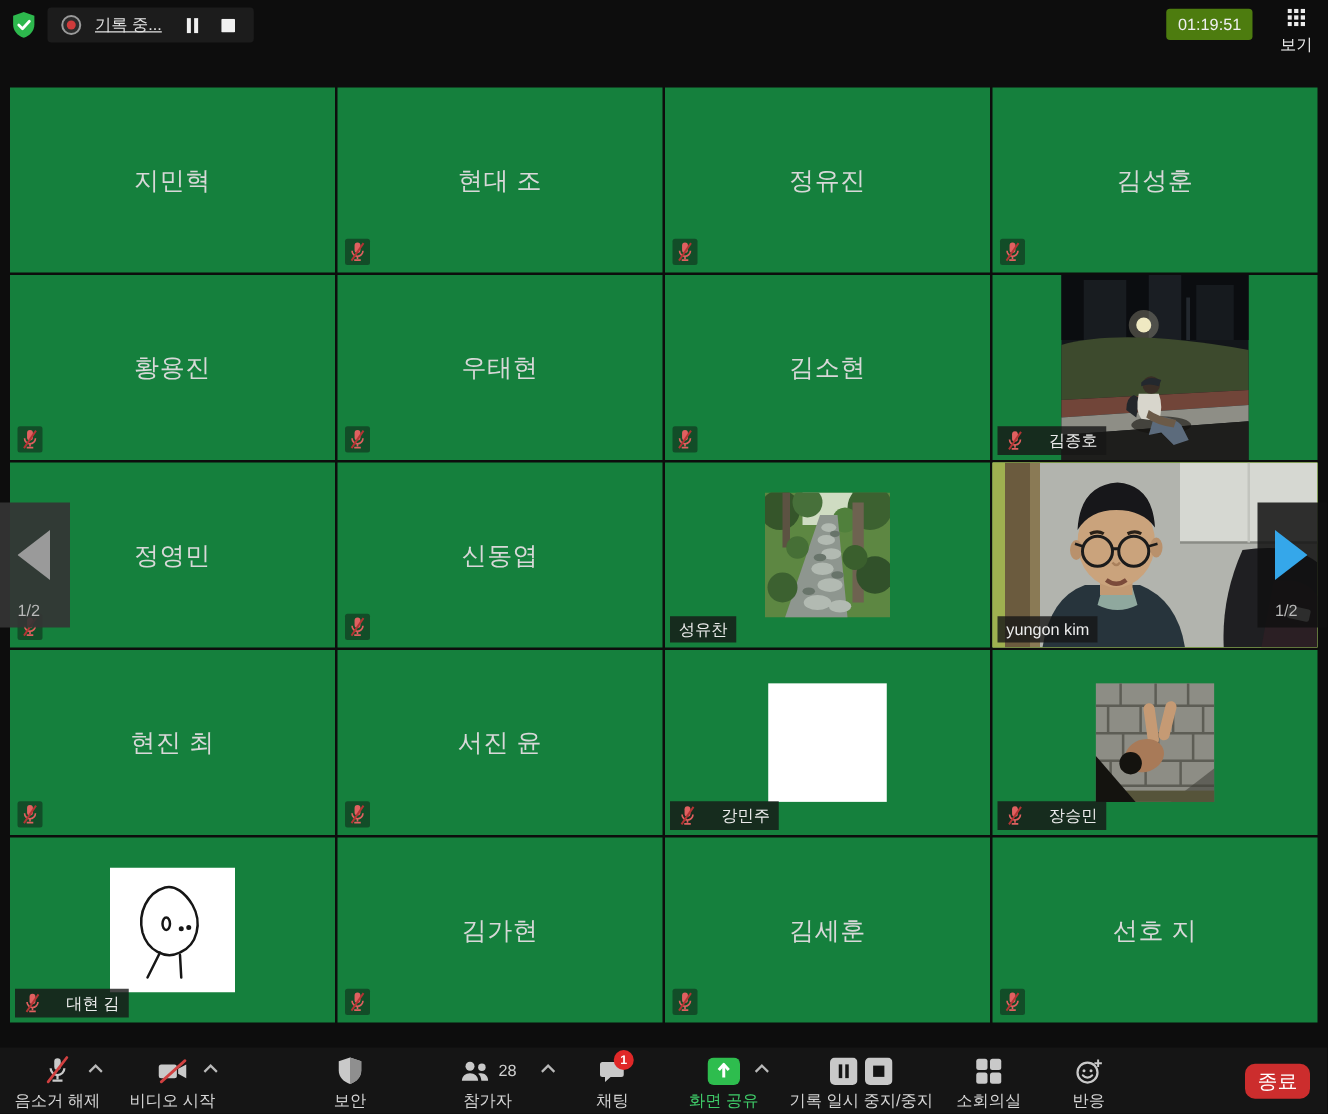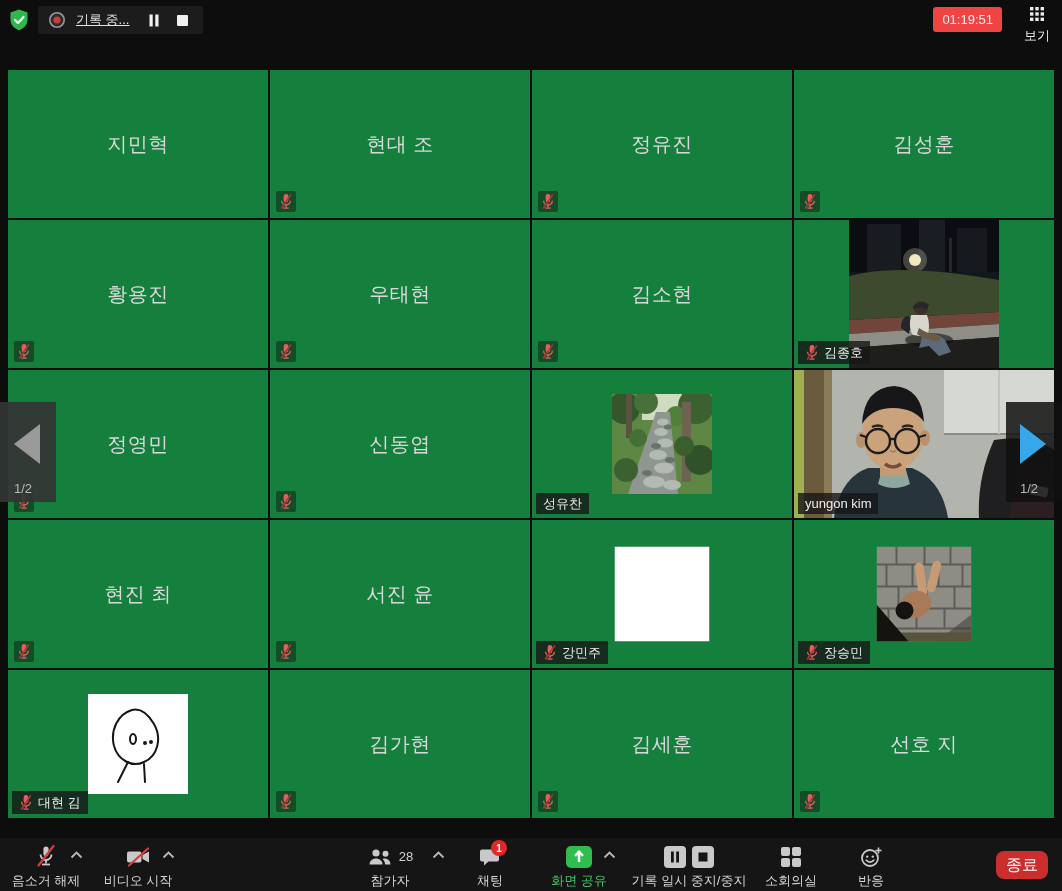--- a/index.html
+++ b/index.html
@@ -8,37 +8,37 @@
   #app{position:relative;width:1062px;height:891px;background:#0d0d0d;}
 
   
   .topbar{position:absolute;top:0;left:0;right:0;height:40px;}
   .sec-shield{position:absolute;left:6px;top:7px;width:26px;height:26px;display:flex;
     align-items:center;justify-content:center;cursor:pointer;}
   .rec-pill{position:absolute;left:38px;top:6px;height:28px;background:#1c1c1c;border-radius:3px;
     display:flex;align-items:center;padding:0 12px 0 10px;gap:10px;}
   .rec-label{color:#e3e3e3;font-size:13px;margin-right:6px;white-space:nowrap;text-decoration:underline;}
   .rec-btn{display:flex;align-items:center;justify-content:center;width:18px;height:18px;cursor:pointer;}
-  .timer-pill{position:absolute;right:60px;top:7px;height:25px;background:#ef4444;border-radius:3px;
+  .timer-pill{position:absolute;right:60px;top:7px;height:25px;background:#4d7c0f;border-radius:3px;
     display:flex;align-items:center;padding:0 9px;color:#f0f0f0;font-size:13px;}
   .view-btn{position:absolute;right:8px;top:7px;height:25px;display:flex;align-items:center;gap:6px;
     color:#ececec;font-size:13px;padding:0 4px;cursor:pointer;flex-direction:column;}
 
   
   .grid{position:absolute;top:70px;left:8px;width:1046px;display:grid;
     grid-template-columns:repeat(4,260px);grid-auto-rows:148px;gap:2px;}
   .tile{position:relative;background:#15803d;overflow:hidden;}
   .tile.active{outline:3px solid #ccd84a;outline-offset:-3px;}
   .tile-center{position:absolute;inset:0;display:flex;align-items:center;justify-content:center;
     font-size:20px;color:#d8d8d8;letter-spacing:.5px;}
   .avatar{position:absolute;left:50%;top:50%;transform:translate(-50%,-50%);line-height:0;}
   .fullvid{position:absolute;inset:0;line-height:0;}
   .mutechip{position:absolute;left:6px;bottom:6px;background:rgba(15,15,15,.45);
     padding:2px 3px;border-radius:2px;line-height:0;}
-  .name-pill{position:absolute;left:4px;bottom:4px;display:flex;align-items:center;gap:5px;
+  .name-pill{position:absolute;left:4px;bottom:4px;display:flex;align-items:center;gap:20px;
     background:rgba(22,22,22,.8);padding:3px 7px;font-size:13px;color:#ececec;line-height:15px;}
   .name-pill .pill-mic{line-height:0;}
 
   
   .pg{position:absolute;width:56px;height:100px;top:402px;z-index:6;display:block;}
   .pg-left{left:0;background:rgba(52,52,52,.92);}
   .pg-right{right:0;background:rgba(16,16,16,.85);}
   .pg-arrow{position:absolute;top:22px;left:14px;cursor:pointer;line-height:0;}
   .pg-num{position:absolute;bottom:6px;left:14px;font-size:13px;color:#b9b9b9;}
 
@@ -464,20 +464,31 @@
         </span>
         <span class="tb-caret">
           <svg width="13" height="8" viewBox="0 0 13 8">
               <polyline points="1.5,6.5 6.5,1.5 11.5,6.5" fill="none" stroke="#b9b9b9" stroke-width="1.8"></polyline>
             </svg>
         </span>
       </div>
       <div class="tb-label">비디오 시작</div>
     </div>
 
+    <div class="tb-item" style="left:280px">
+      <div class="tb-top">
+        <span class="ico">
+          <svg width="22" height="24" viewBox="0 0 22 24">
+              <path d="M11 1l9 3v7.2c0 5.3-3.7 9.2-9 11-5.3-1.8-9-5.7-9-11V4l9-3z" fill="#c9c9c9"></path>
+              <path d="M11 1l9 3v7.2c0 5.3-3.7 9.2-9 11V1z" fill="#8f8f8f"></path>
+            </svg>
+        </span>
+      </div>
+      <div class="tb-label">보안</div>
+    </div>
 
     <div class="tb-item" style="left:390px">
       <div class="tb-top">
         <span class="ico">
           <svg width="26" height="24" viewBox="0 0 26 24">
               <circle cx="9" cy="8" r="3.6" fill="#c9c9c9"></circle>
               <path d="M2.5 19.5c0-3.6 2.9-6 6.5-6s6.5 2.4 6.5 6z" fill="#c9c9c9"></path>
               <circle cx="18.5" cy="8.8" r="3" fill="#c9c9c9"></circle>
               <path d="M16.8 13.6c3.2-.6 6.7 1.6 6.7 5.9h-5.4c-.2-2.4-1.1-4.4-2.6-5.5z" fill="#c9c9c9"></path>
             </svg>

